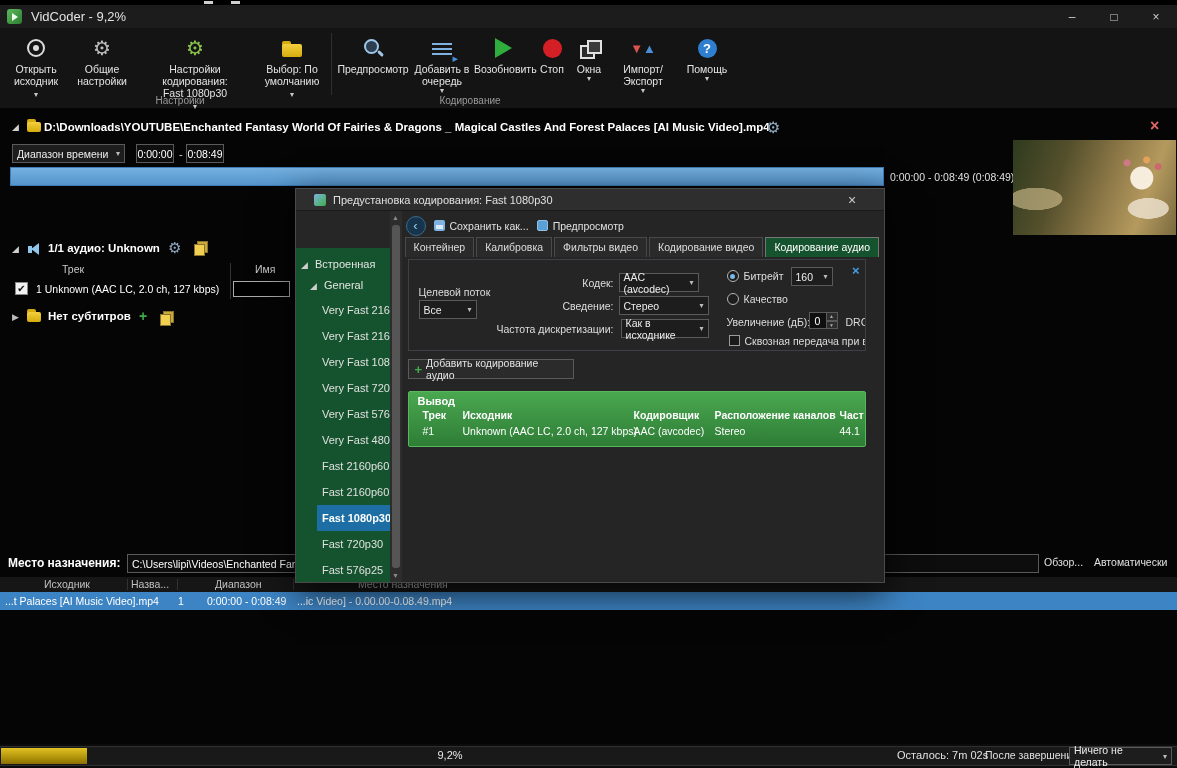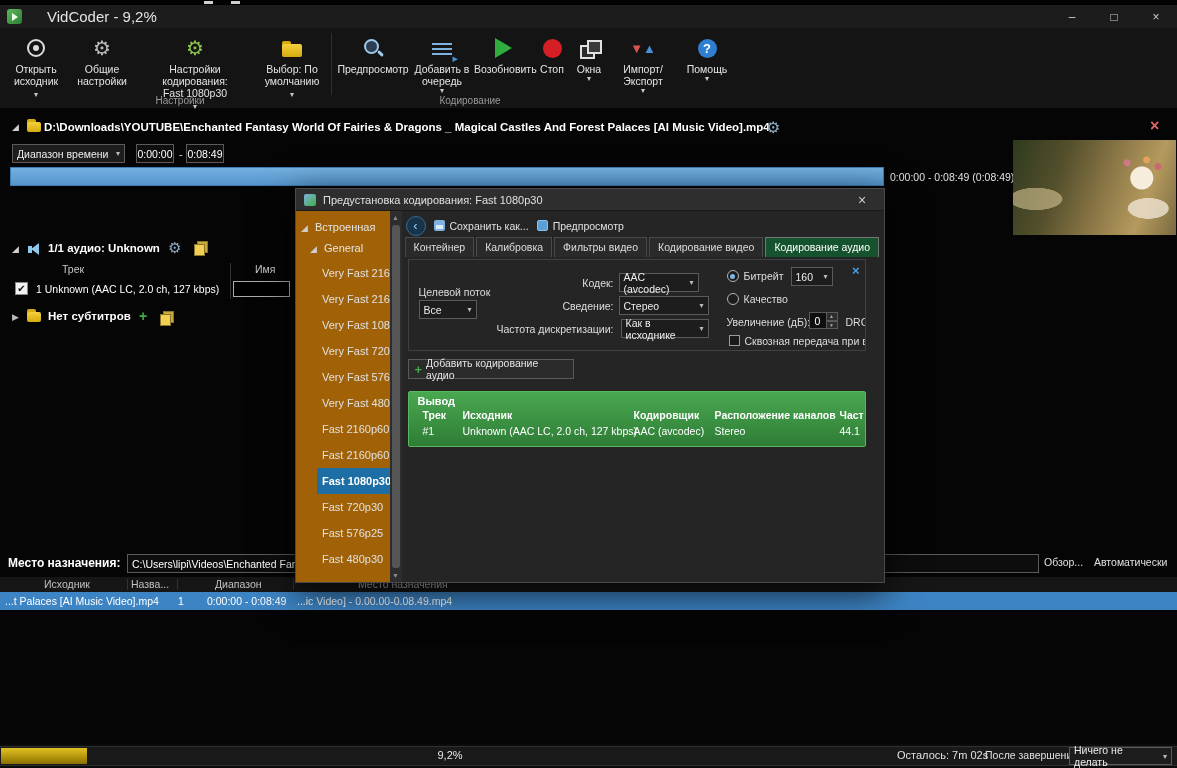--- a/index.html
+++ b/index.html
@@ -10,21 +10,21 @@
   
   .top-strip { position:absolute; left:0; top:0; width:1177px; height:5px; background:#000; }
   .strip-mark { position:absolute; top:1px; width:9px; height:3px; background:#cfcfcf; }
   .m1 { left:204px; } .m2 { left:231px; }
   .titlebar { position:absolute; left:0; top:5px; width:1177px; height:23px; background:#1c1c1c;
     display:flex; align-items:center; }
   .app-icon { width:15px; height:15px; margin-left:7px; border-radius:3px;
     background:linear-gradient(135deg,#5cb85c,#2e7d32); position:relative; }
   .app-icon::after { content:""; position:absolute; left:5px; top:4px; width:0; height:0;
     border-left:6px solid #eaffea; border-top:4px solid transparent; border-bottom:4px solid transparent; }
-  .title-text { margin-left:25px; font-size:15px; color:#e2e2e2; }
+  .title-text { margin-left:9px; font-size:13px; color:#e2e2e2; }
   .win-controls { margin-left:auto; display:flex; height:100%; }
   .win-btn { width:42px; display:flex; align-items:center; justify-content:center;
     color:#cccccc; font-size:12px; cursor:default; }
 
   
   .toolbar { position:absolute; left:0; top:28px; width:1177px; height:80px; background:#141414; }
   .tb-sep { position:absolute; left:331px; top:5px; width:1px; height:62px; background:#2e2e2e; }
   .tb-group { position:absolute; bottom:2px; text-align:center; color:#9a9a9a; font-size:10px; }
   .g1 { left:125px; width:110px; } .g2 { left:415px; width:110px; }
   .tb-btn { position:absolute; top:6px; text-align:center; color:#e4e4e4; cursor:default; }
@@ -143,28 +143,28 @@
   .prog-fill { position:absolute; left:1px; top:1px; height:16px;
     background:linear-gradient(180deg,#e3c224,#b0920a 60%,#8a7005); }
   .prog-text { position:absolute; left:400px; top:5px; width:100px; text-align:center; color:#e8e8e8; }
   .st-remaining { position:absolute; left:897px; top:5px; color:#e0e0e0; font-size:11px; }
   .st-after { position:absolute; left:985px; top:5px; color:#e0e0e0; font-size:10.5px; }
   .st-action { position:absolute; left:1069px; top:3px; width:103px; height:18px; }
 
   
   .dialog { position:absolute; left:295px; top:188px; width:590px; height:395px; background:#262626;
     border:1px solid #4a4a4a; box-shadow:0 10px 34px rgba(0,0,0,.75); z-index:50; }
-  .dlg-title { height:22px; background:#2e2e2e; display:flex; align-items:center; padding:0 8px;
+  .dlg-title { height:22px; background:#2e2e2e; display:flex; align-items:center; padding:0 18px;
     border-bottom:1px solid #1a1a1a; }
   .dlg-title-icon { width:12px; height:12px; border-radius:2px;
     background:linear-gradient(135deg,#7fb2e0,#3fae49); }
   .dlg-title-text { margin-left:7px; color:#e0e0e0; font-size:11px; }
   .dlg-close { margin-left:auto; width:28px; text-align:center; color:#cccccc; font-size:14px; }
   .dlg-body { position:absolute; left:0; top:22px; right:0; bottom:0; display:flex; }
-  .dlg-tree { width:108px; background:#a16207; position:relative; overflow:hidden; }
+  .dlg-tree { width:108px; background:#14532d; position:relative; overflow:hidden;margin-top:37px; }
   .tree-root { padding:10px 0 2px 5px; white-space:nowrap; }
   .tree-group { padding:7px 0 6px 14px; white-space:nowrap; }
   .tree-node-lbl { margin-left:4px; color:#e4e4e4; font-size:11px; }
   .tree-items { padding-left:21px; }
   .tree-item { height:26px; line-height:26px; padding-left:5px; color:#e0e0e0; font-size:11px;
     white-space:nowrap; overflow:hidden; }
   .tree-item.selected { background:#1c6ea4; font-weight:bold; color:#fff; }
   .dlg-sb { width:12px; background:#2d2d2d; display:flex; flex-direction:column; align-items:center; }
   .sb-arrow { width:12px; height:13px; color:#8a8a8a; font-size:7px; text-align:center; line-height:13px; }
   .sb-thumb { width:8px; flex:1; margin:1px 0; background:#555; border-radius:3px; }

